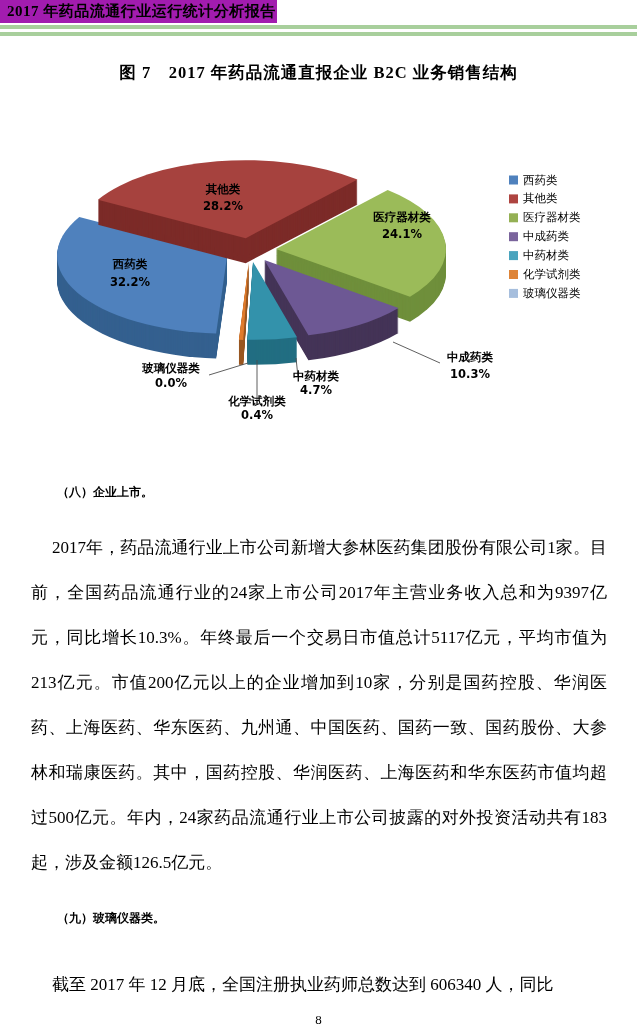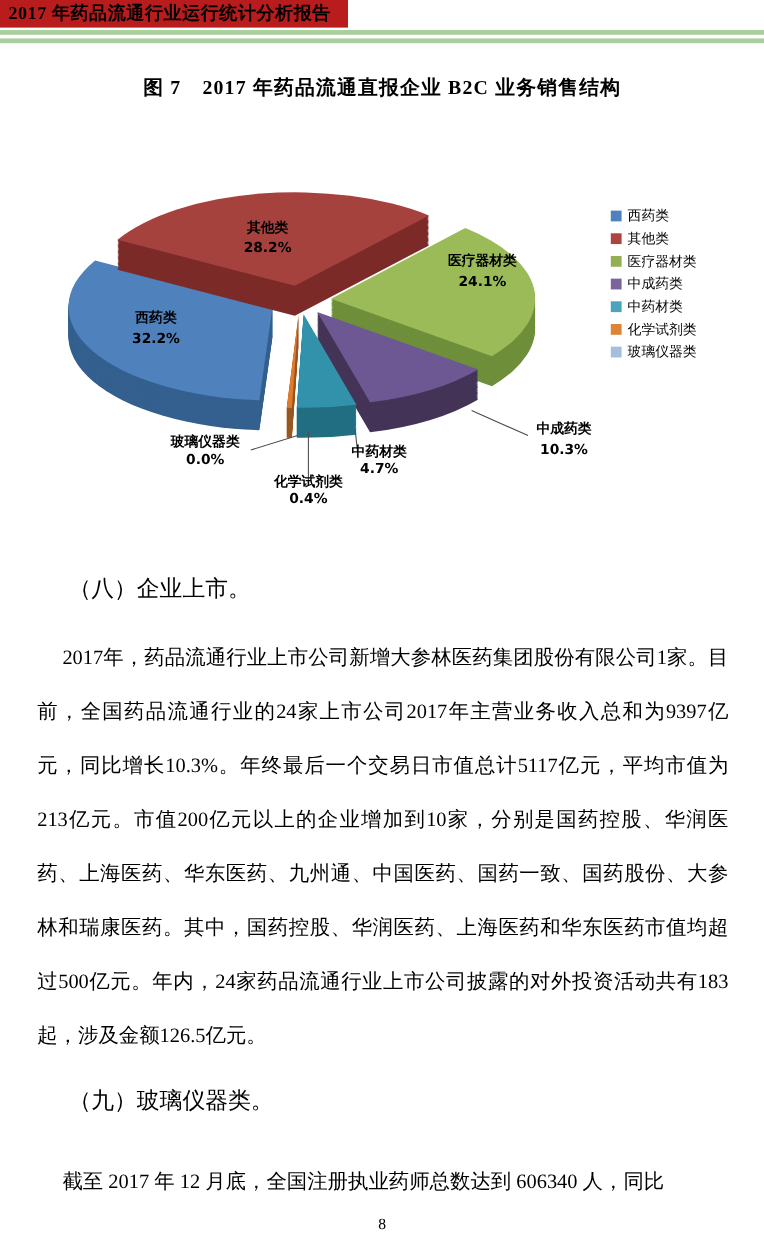--- a/index.html
+++ b/index.html
@@ -1,25 +1,25 @@
 <!DOCTYPE html>
 <html><head>
 <meta charset="utf-8">
 <style>
   html,body{margin:0;padding:0;}
   body{width:637px;height:1035px;position:relative;background:#ffffff;overflow:hidden;
        font-family:"Liberation Serif","DejaVu Serif",serif;color:#000;}
   .abs{position:absolute;}
-  #header-bar{top:0;left:0;height:23px;background:#b91c1c;display:flex;align-items:center;
-              padding:0 14px 0 7px;font-weight:bold;font-size:15px;letter-spacing:.5px;}
+  #header-bar{top:0;left:0;height:23px;background:#a21caf;display:flex;align-items:center;
+              padding:0 1px 0 7px;font-weight:bold;font-size:15px;letter-spacing:.5px;}
   #rule1{top:25px;left:0;width:637px;height:4px;background:#a8cf9c;}
   #rule2{top:32px;left:0;width:637px;height:4px;background:#a8cf9c;}
   #caption{top:62px;left:0;width:637px;text-align:center;font-weight:bold;font-size:16.5px;letter-spacing:1px;}
   #chart{top:120px;left:0;}
-  .heading{left:31px;padding-left:26px;font-weight:normal;font-size:19px;line-height:28px;}
+  .heading{left:31px;padding-left:26px;font-weight:bold;font-size:12px;line-height:28px;}
   #sec8{top:478px;}
   #sec9{top:904px;}
   .para{left:31px;width:576px;font-size:17px;line-height:45px;text-align:justify;
         text-indent:21px;}
   #p8{top:525px;}
   #p9{top:962px;}
   #pagenum{top:1012px;left:0;width:637px;text-align:center;font-size:13px;}
   svg text{font-family:"DejaVu Sans","Liberation Sans",sans-serif;}
   .slice-label{font-size:11.5px;font-weight:bold;fill:#000;}
   .legend-label{font-size:11.5px;fill:#000;}

